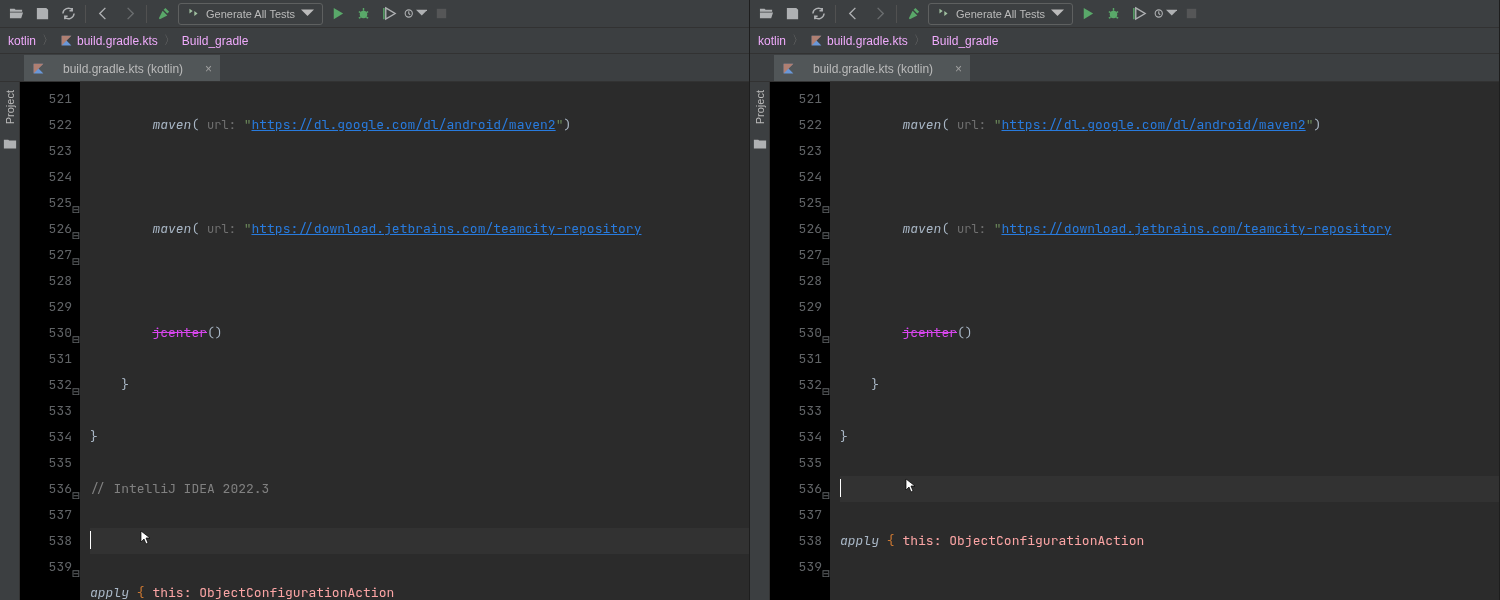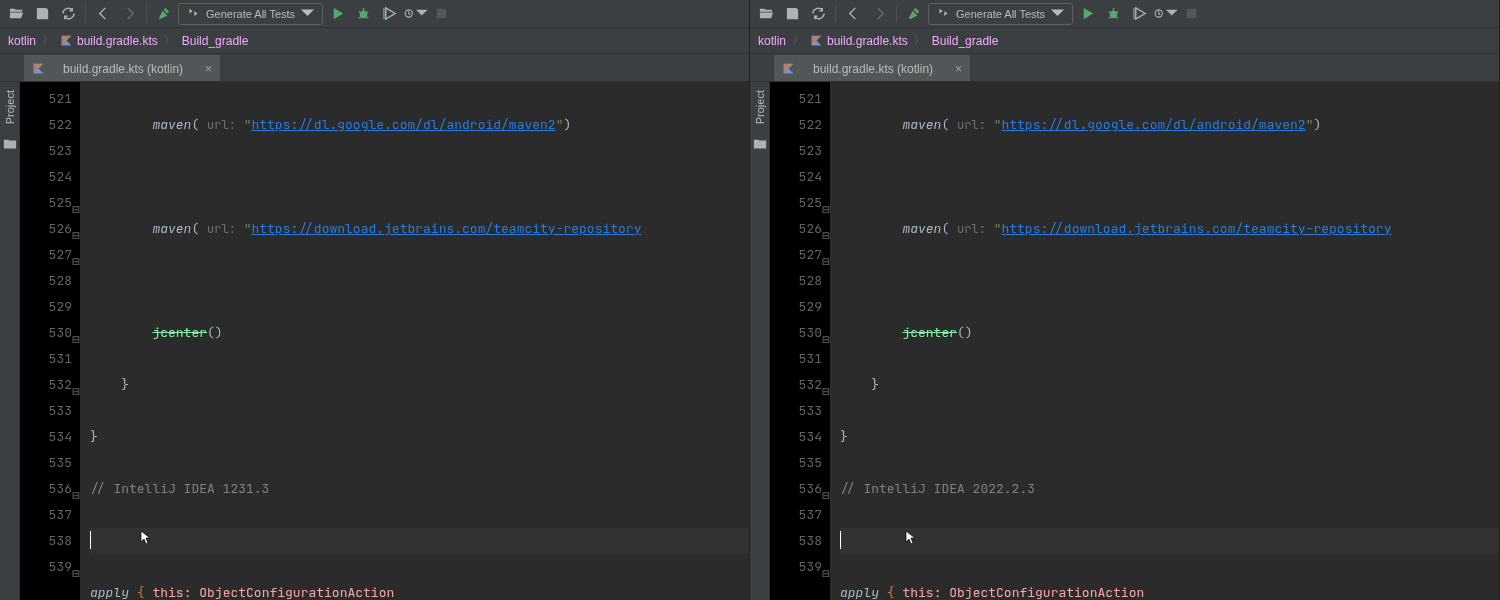--- a/index.html
+++ b/index.html
@@ -27,21 +27,21 @@
 .fold{position:absolute;right:-8px;width:12px;height:12px;color:#606366;cursor:pointer;top:7px}
 .code{flex:1;padding:4px 0 16px 10px;font-family:"JetBrains Mono",Consolas,monospace;font-size:13px;line-height:26px;white-space:pre;overflow:hidden;position:relative}
 .code .row{height:26px;position:relative}
 .code .hl{background:#323232}
 .cursor{display:inline-block;width:1px;height:18px;background:#fff;vertical-align:middle;margin-bottom:2px}
 .mouse{position:absolute;width:12px;height:16px;pointer-events:none;z-index:10}
 .fnItal{color:#a9b7c6;font-style:italic}
 .param{color:#707070;font-size:12px}
 .str{color:#6a8759}
 .url{color:#287bde;text-decoration:underline}
-.strike{text-decoration:line-through;color:#86efac}
+.strike{text-decoration:line-through;color:#d946ef}
 .cmt{color:#808080}
 .kw{color:#cc7832}
 .hint{color:#fca5a5}
 .run-green{color:#59a869}
 .bug-green{color:#59a869}
 .stop-red{color:#6e6e6e}
 .kticon{width:13px;height:13px}
 </style>
 </head>
 <body>
@@ -182,21 +182,21 @@
       <div class="ln">539<span class="fold">⊟</span></div>
     </div>
     <div class="code">
 <div class="row">        <span class="fnItal">maven</span>( <span class="param">url:</span> <span class="str">"</span><span class="url">https://dl.google.com/dl/android/maven2</span><span class="str">"</span>)</div>
 <div class="row"></div>
 <div class="row">        <span class="fnItal">maven</span>( <span class="param">url:</span> <span class="str">"</span><span class="url">https://download.jetbrains.com/teamcity-repository</span></div>
 <div class="row"></div>
 <div class="row">        <span class="strike">jcenter</span>()</div>
 <div class="row">    }</div>
 <div class="row">}</div>
-<div class="row"><span class="cmt">// IntelliJ IDEA 1231.3</span></div>
+<div class="row"><span class="cmt">// IntelliJ IDEA 2022.3</span></div>
 <div class="row hl"><span class="cursor"></span><svg class="mouse" style="left:50px;top:2px" viewBox="0 0 12 16">
             <path fill="#fff" stroke="#000" stroke-width=".7" d="M1 1l0 11 3-3 2 5 2-1-2-5h4z"></path>
           </svg></div>
 <div class="row"><span class="fnItal">apply</span> <span class="kw">{</span> <span class="hint">this: ObjectConfigurationAction</span></div>
 
 
 
 
 
 
@@ -343,21 +343,20 @@
       <div class="ln">539<span class="fold">⊟</span></div>
     </div>
     <div class="code">
 <div class="row">        <span class="fnItal">maven</span>( <span class="param">url:</span> <span class="str">"</span><span class="url">https://dl.google.com/dl/android/maven2</span><span class="str">"</span>)</div>
 <div class="row"></div>
 <div class="row">        <span class="fnItal">maven</span>( <span class="param">url:</span> <span class="str">"</span><span class="url">https://download.jetbrains.com/teamcity-repository</span></div>
 <div class="row"></div>
 <div class="row">        <span class="strike">jcenter</span>()</div>
 <div class="row">    }</div>
 <div class="row">}</div>
-<div class="row"><span class="cmt">// IntelliJ IDEA 2022.2.3</span></div>
 <div class="row hl"><span class="cursor"></span><svg class="mouse" style="left:65px;top:2px" viewBox="0 0 12 16">
             <path fill="#fff" stroke="#000" stroke-width=".7" d="M1 1l0 11 3-3 2 5 2-1-2-5h4z"></path>
           </svg></div>
 <div class="row"><span class="fnItal">apply</span> <span class="kw">{</span> <span class="hint">this: ObjectConfigurationAction</span></div>
 
 
 
 
 
 

